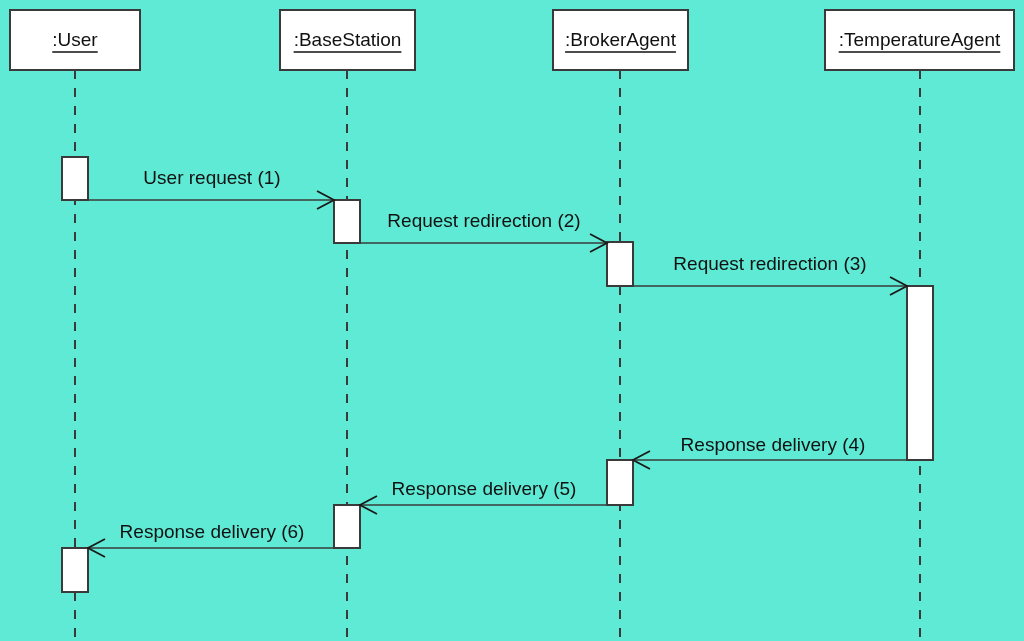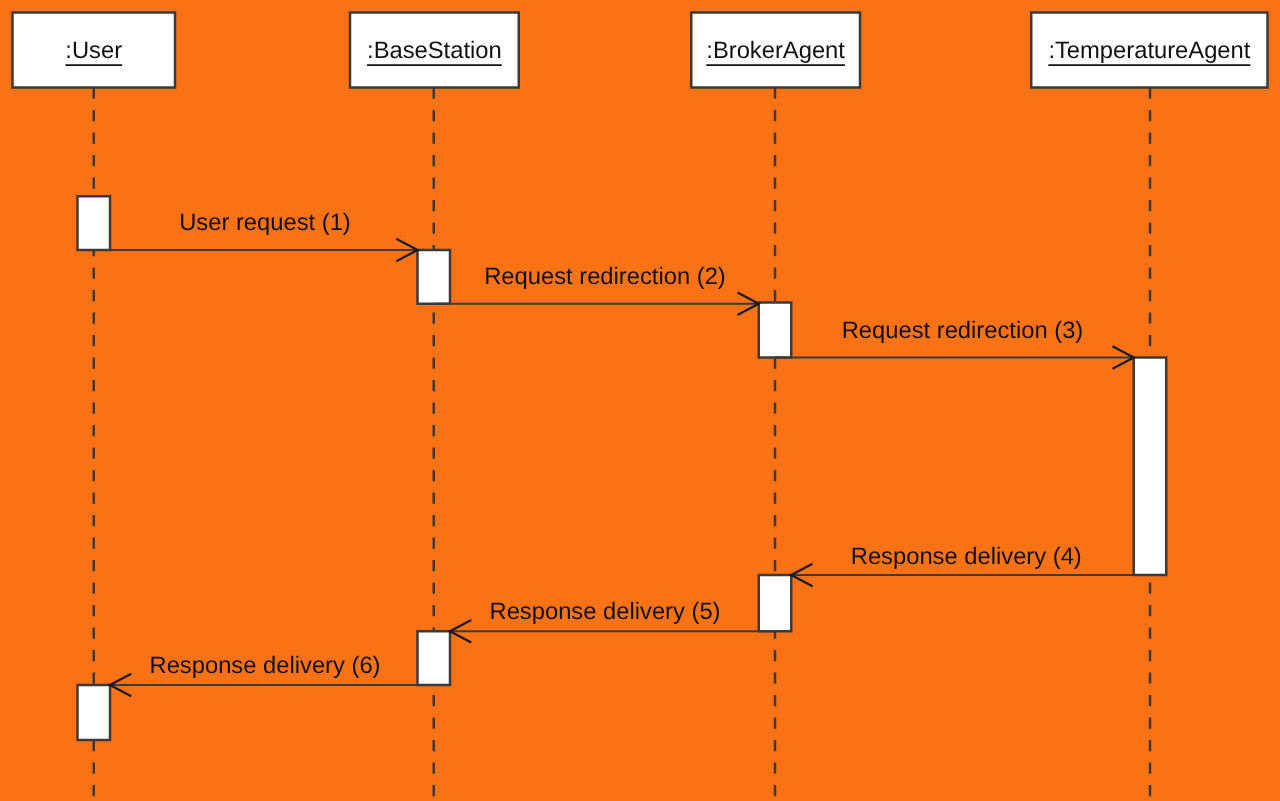--- a/index.html
+++ b/index.html
@@ -9,21 +9,21 @@
     background: #ffffff;
   }
   body {
     font-family: "Liberation Sans", sans-serif;
     -webkit-font-smoothing: antialiased;
   }
   #diagram-root {
     position: relative;
     width: 1024px;
     height: 641px;
-    background: #f97316;
+    background: #5eead4;
     overflow: hidden;
   }
   #diagram-svg {
     position: absolute;
     left: 0;
     top: 0;
     width: 1024px;
     height: 641px;
     display: block;
   }

